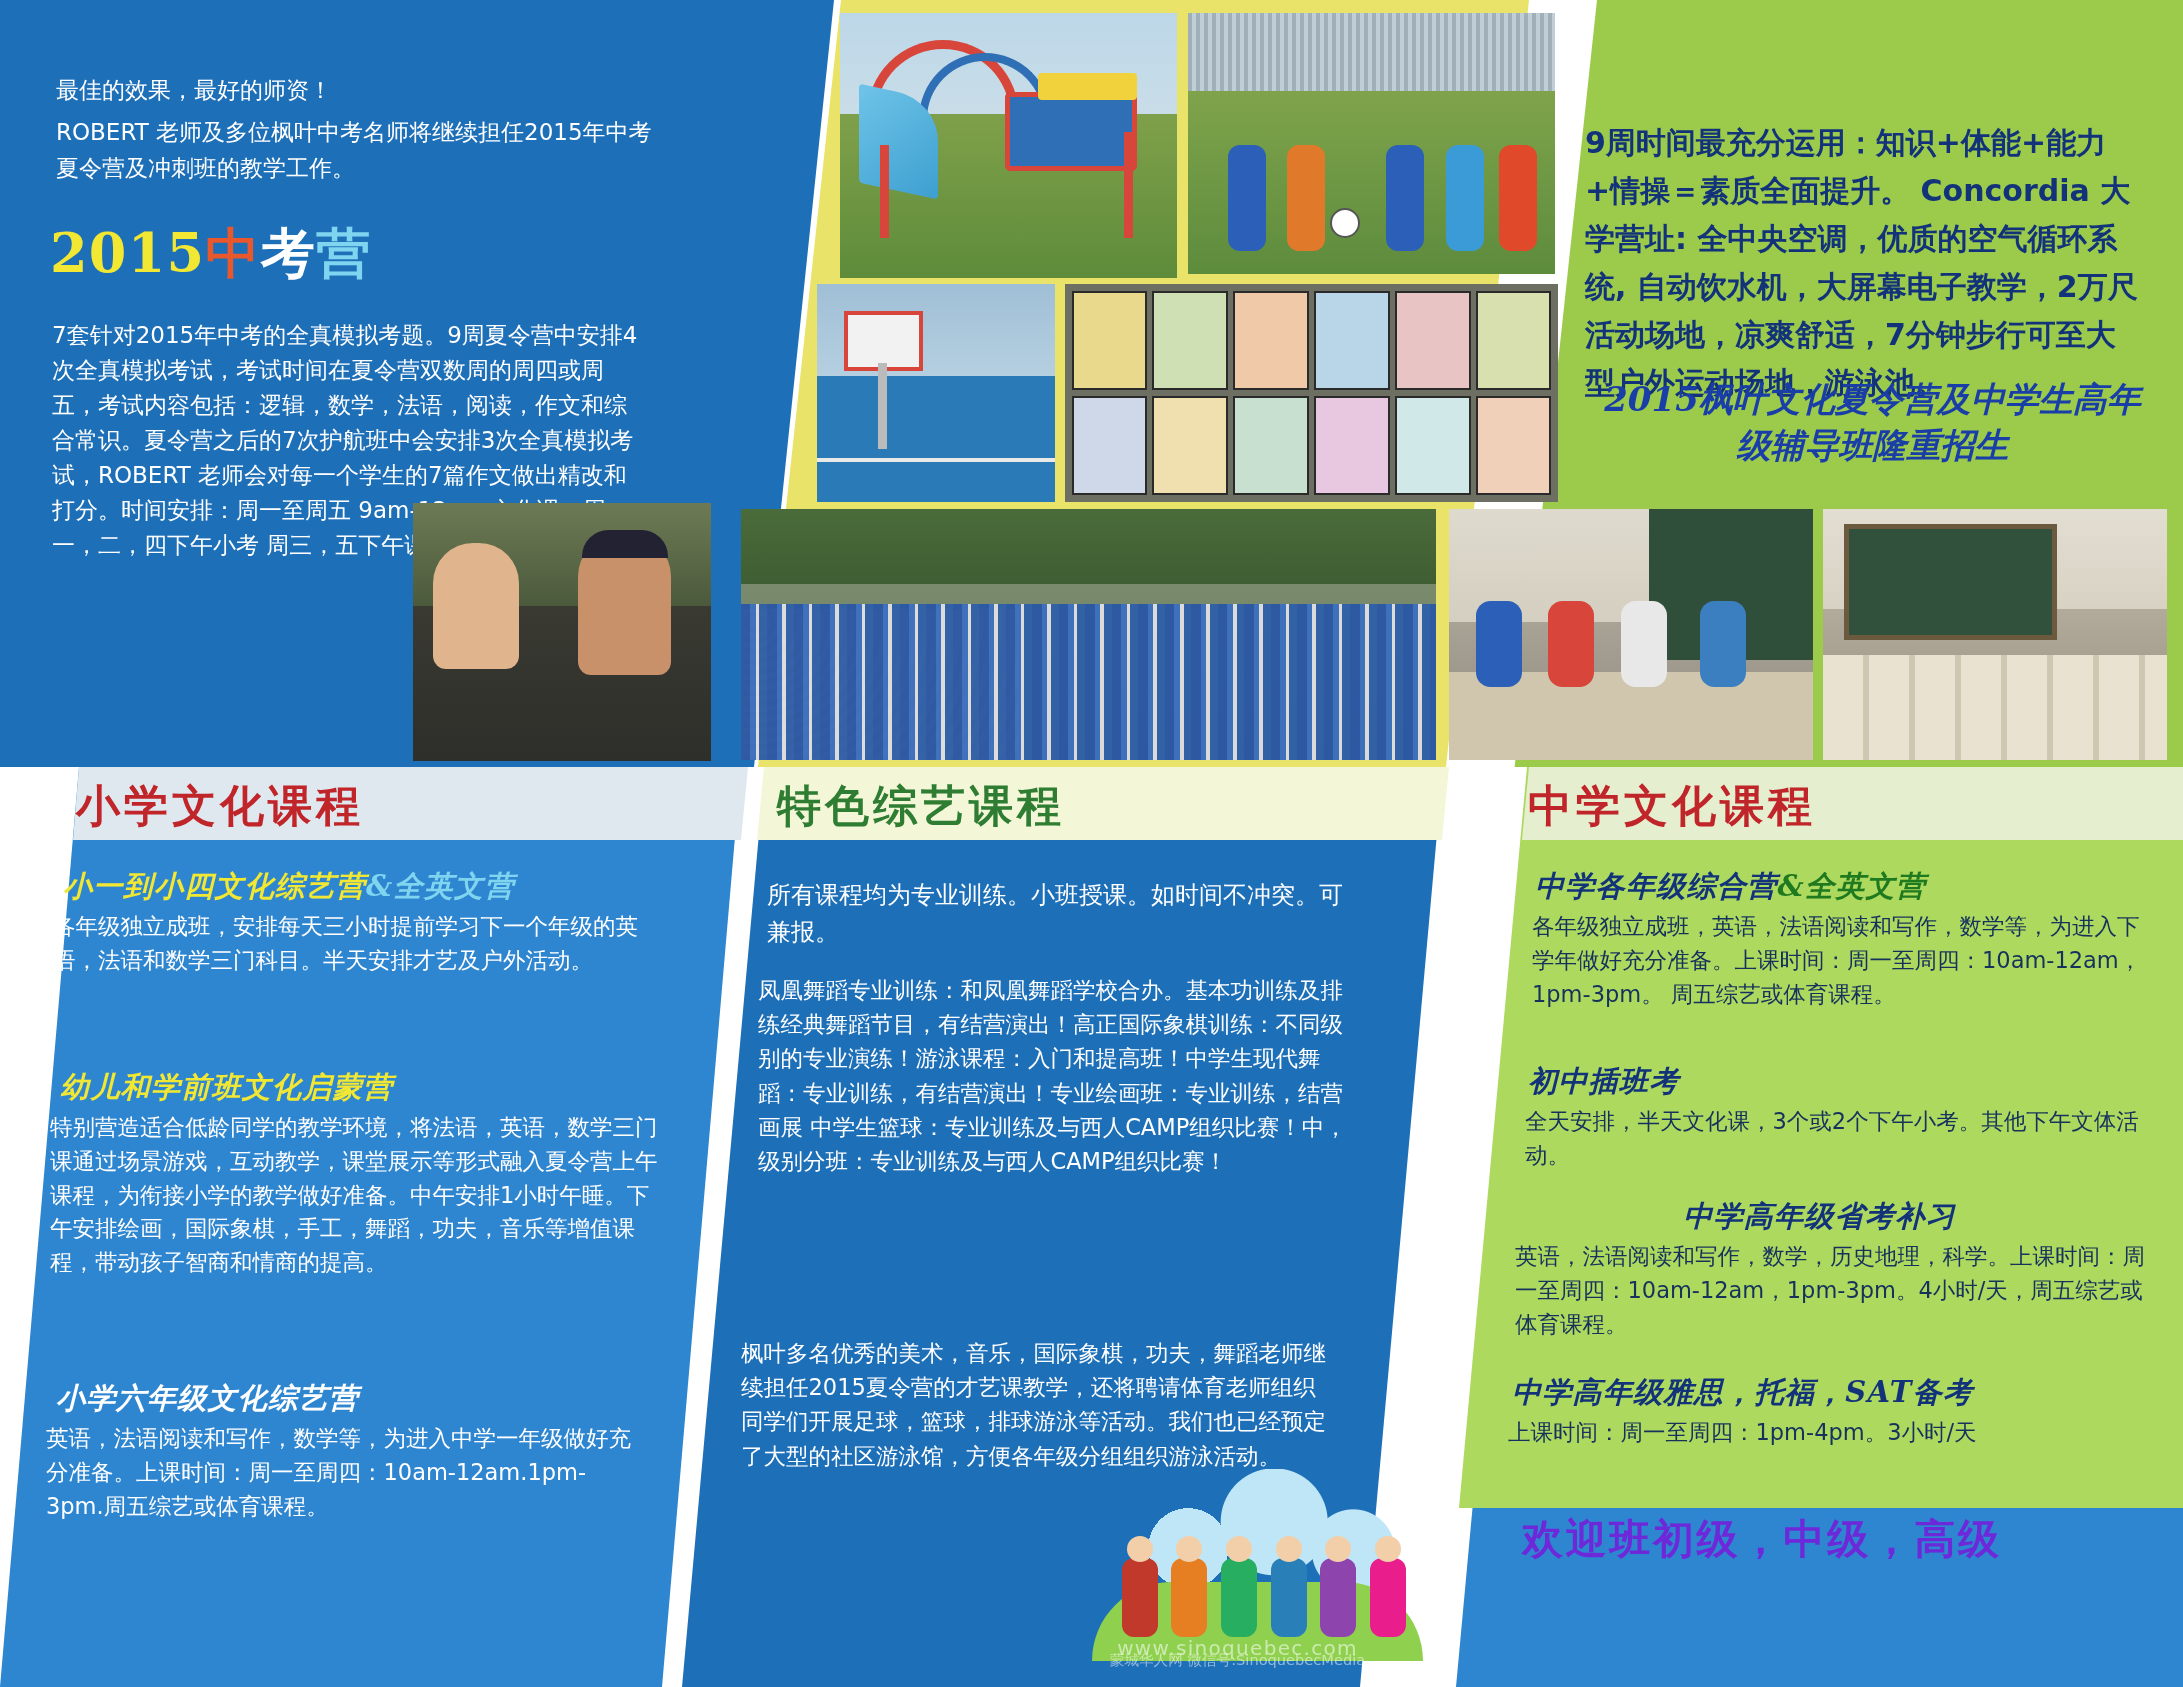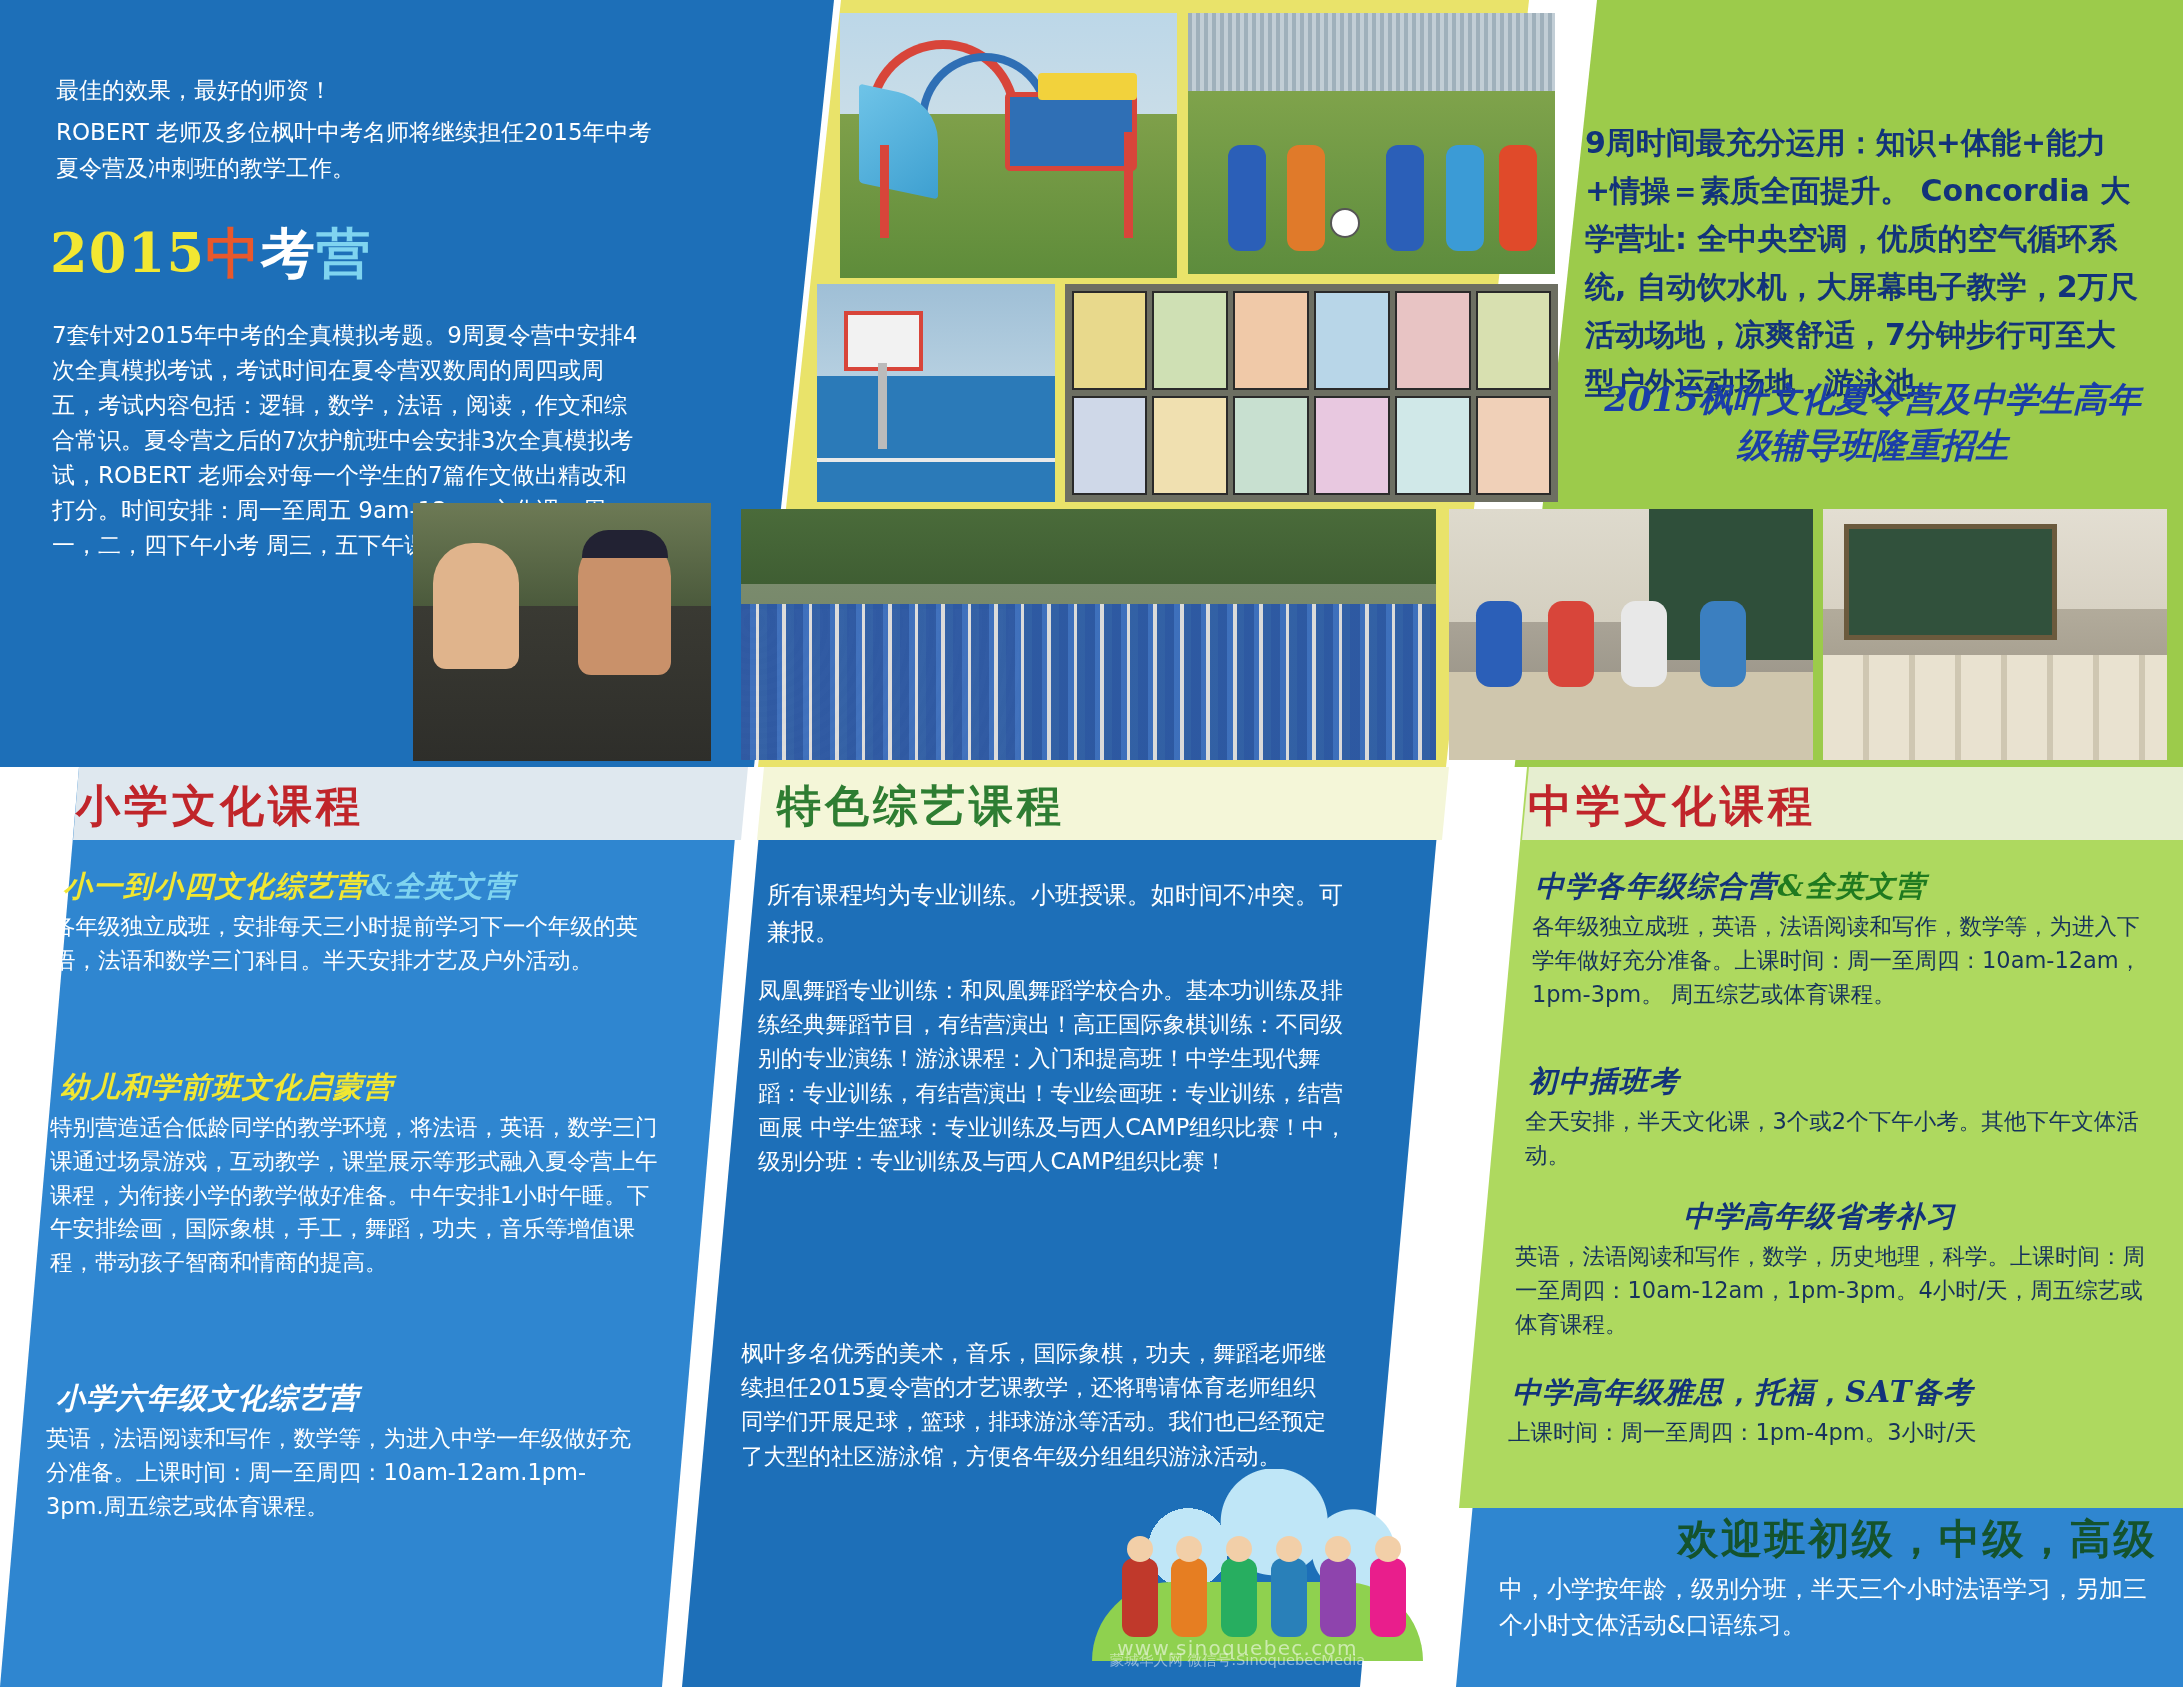--- a/index.html
+++ b/index.html
@@ -205,22 +205,22 @@
   #rb1-body { left: 1532px; top: 910px; width: 622px; }
   #rb2-title { left: 1528px; top: 1062px; width: 595px; }
   #rb2-body { left: 1525px; top: 1105px; width: 629px; }
   #rb3-title { left: 1522px; top: 1197px; width: 595px; text-align: center; }
   #rb3-body { left: 1515px; top: 1240px; width: 648px; }
   #rb4-title { left: 1512px; top: 1373px; width: 629px; }
   #rb4-body { left: 1508px; top: 1416px; width: 648px; }
 
   #welcome-head {
     position:absolute; left: 1522px; top: 1512px; width: 635px;
-    color:#14532d; font-size: 41px; font-weight:bold; letter-spacing:2.6px;
-    font-family:"DejaVu Serif","Liberation Serif",serif; text-align:right;
+    color:#6d28d9; font-size: 41px; font-weight:bold; letter-spacing:2.6px;
+    font-family:"DejaVu Serif","Liberation Serif",serif; text-align:left;
   }
   #welcome-body {
     position:absolute; left: 1499px; top: 1571px; width: 668px;
     color:#ffffff; font-size: 24px; line-height: 1.5;
   }
 
   
   #kids-graphic {
     position: absolute; left: 1006px; top: 1469px; width: 503px; height: 218px;
   }
@@ -368,21 +368,20 @@
   <div class="rb rb-title" id="rb2-title">初中插班考</div>
   <div class="rb rb-body" id="rb2-body">全天安排，半天文化课，3个或2个下午小考。其他下午文体活动。</div>
 
   <div class="rb rb-title" id="rb3-title">中学高年级省考补习</div>
   <div class="rb rb-body" id="rb3-body">英语，法语阅读和写作，数学，历史地理，科学。上课时间：周一至周四：10am-12am，1pm-3pm。4小时/天，周五综艺或体育课程。</div>
 
   <div class="rb rb-title" id="rb4-title">中学高年级雅思，托福，SAT备考</div>
   <div class="rb rb-body" id="rb4-body">上课时间：周一至周四：1pm-4pm。3小时/天</div>
 
   <div id="welcome-head">欢迎班初级，中级，高级</div>
-  <div id="welcome-body">中，小学按年龄，级别分班，半天三个小时法语学习，另加三个小时文体活动&amp;口语练习。</div>
 
   <div id="kids-graphic">
     <div class="cloud"></div>
     <div class="hill"></div>
     <div class="kid" style="left:116px; background:#c0392b;">
         <div class="head"></div>
       </div>
     <div class="kid" style="left:165px; background:#e67e22;">
         <div class="head"></div>
       </div>

